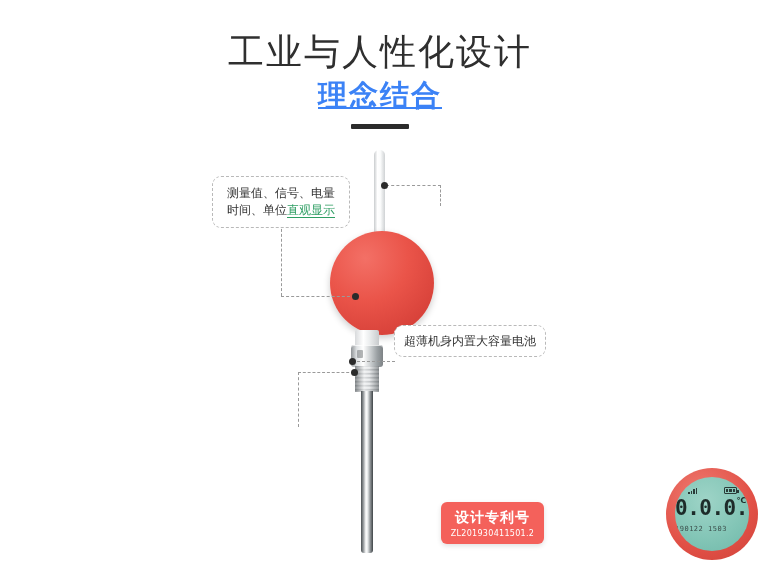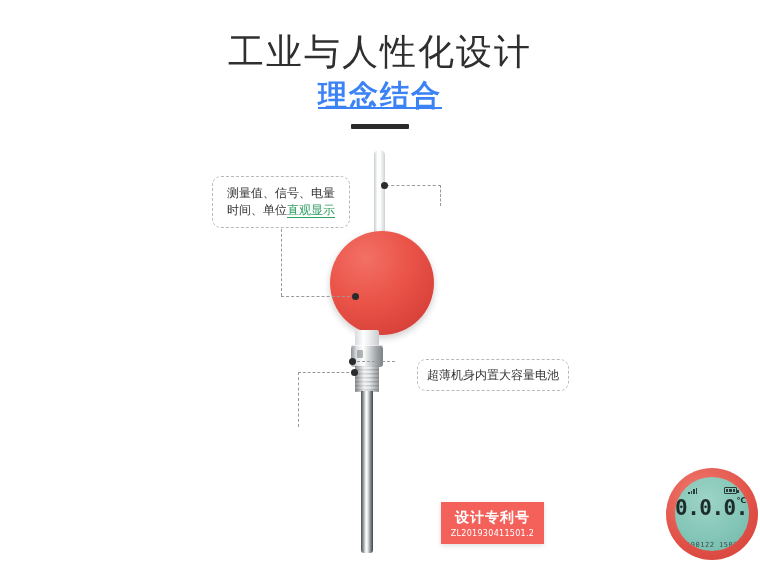--- a/index.html
+++ b/index.html
@@ -46,21 +46,21 @@
     font-family:"DejaVu Sans","Liberation Sans",sans-serif;
     box-sizing:border-box;
     display:flex;align-items:center;justify-content:center;
     flex-direction:column;
   }
   .callout .line{display:block;white-space:nowrap;}
   .hl{color:#2e9e63;border-bottom:1px solid #2e9e63;padding-bottom:0px;}
 
   #callout-display{left:212px;top:176px;width:138px;height:52px;padding:4px 6px;}
   #callout-antenna{left:410px;top:205px;width:132px;height:34px;}
-  #callout-battery{left:394px;top:359px;width:152px;height:32px;margin-left:23px;}
+  #callout-battery{left:394px;top:325px;width:152px;height:32px;}
   #callout-rotate{left:236px;top:426px;width:124px;height:32px;}
 
   
   .lead-v{position:absolute;border-left:1px dashed #9a9a9a;width:0;}
   .lead-h{position:absolute;border-top:1px dashed #9a9a9a;height:0;}
   .dot{position:absolute;width:7px;height:7px;border-radius:50%;background:#2b2b2b;}
 
   
   #lead-display-v{left:281px;top:224px;height:72px;}
   #lead-display-h{left:281px;top:296px;width:74px;}
@@ -144,23 +144,23 @@
     letter-spacing:-0.5px;
     line-height:22px;
   }
   .lcd-unit{
     position:absolute;right:3px;top:19px;
     font-size:8px;color:#1d2b29;font-weight:bold;
     font-family:"DejaVu Sans","Liberation Sans",sans-serif;
   }
   .lcd-bottom{
     position:absolute;left:0;top:48px;width:74px;
-    text-align:center;
+    text-align:left;
     font-family:"DejaVu Sans Mono","Liberation Mono",monospace;
-    font-size:7px;color:#3c4f4c;letter-spacing:0.5px;margin-top:16px;
+    font-size:7px;color:#3c4f4c;letter-spacing:0.5px;
   }
 
   
   .collar{
     position:absolute;left:355px;top:330px;width:24px;height:18px;
     background:linear-gradient(to right,#d8dadc,#ffffff 35%,#eceeef 60%,#c8cbcd);
     border-radius:2px;
   }
   .hexnut{
     position:absolute;left:351px;top:345px;width:32px;height:22px;
@@ -183,21 +183,21 @@
   }
   .probe{
     position:absolute;left:361px;top:391px;width:12px;height:162px;
     background:linear-gradient(to right,#4a4f52 0%,#8e9396 18%,#ffffff 42%,#e6e9ea 56%,#8a8f92 78%,#3f4447 100%);
     border-radius:0 0 3px 3px;
   }
 
   
   .badge{
     position:absolute;left:441px;top:502px;width:103px;height:42px;
-    background:#f4615b;border-radius:0;
+    background:#f4615b;border-radius:6px;
     display:flex;flex-direction:column;align-items:center;justify-content:center;
     box-shadow:0 2px 5px rgba(0,0,0,0.12);
   }
   .badge-title{
     color:#ffffff;font-size:14px;font-weight:bold;letter-spacing:1px;
     font-family:"DejaVu Sans","Liberation Sans",sans-serif;
   }
   .badge-num{
     color:#ffffff;font-size:8px;margin-top:2px;letter-spacing:0.3px;
     font-family:"DejaVu Sans","Liberation Sans",sans-serif;

